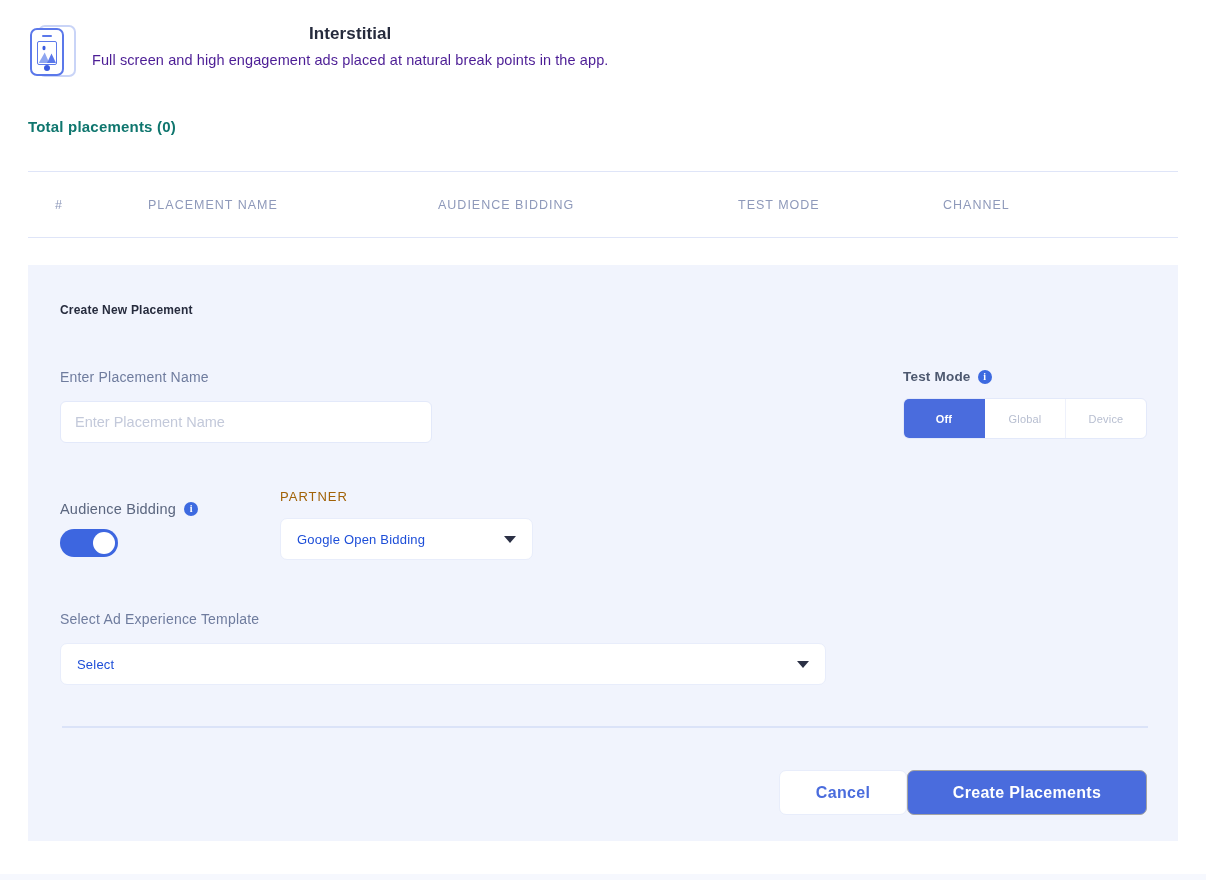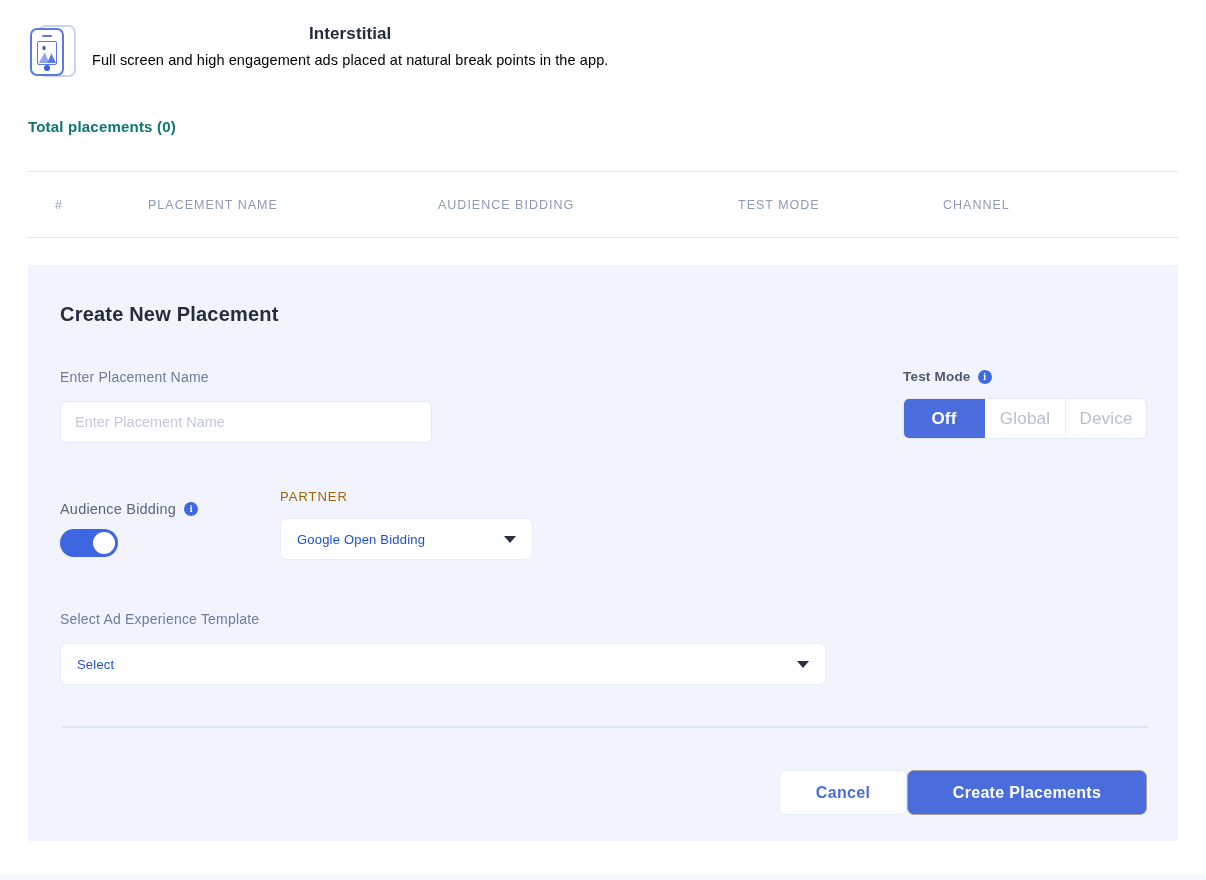--- a/index.html
+++ b/index.html
@@ -100,21 +100,21 @@
     font-size: 17px;
     font-weight: bold;
     color: #262b3d;
     letter-spacing: .1px;
     margin: 0 0 7px 0;
     line-height: 1.2;
     text-align: center;
   }
   .header-desc {
     font-size: 14.5px;
-    color: #000000;
+    color: #4c1d95;
     margin: 0;
     line-height: 1.3;
     letter-spacing: .1px;
   }
 
   
   .total-placements {
     position: absolute;
     left: 28px;
     top: 118px;
@@ -156,21 +156,21 @@
     top: 265px;
     width: 1150px;
     height: 576px;
     background: #f1f4fd;
     box-sizing: border-box;
   }
   .panel-title {
     position: absolute;
     left: 32px;
     top: 38px;
-    font-size: 20px;
+    font-size: 12px;
     font-weight: bold;
     color: #262b3d;
     letter-spacing: .2px;
   }
 
   .field-label {
     font-size: 14px;
     color: #6f7c9e;
     letter-spacing: .2px;
   }
@@ -233,21 +233,21 @@
     background: #ffffff;
     width: 244px;
     height: 41px;
     box-sizing: border-box;
   }
   .segment {
     flex: 1 1 0;
     display: flex;
     align-items: center;
     justify-content: center;
-    font-size: 17px;
+    font-size: 11px;
     color: #b7bed0;
     letter-spacing: .2px;
     border-right: 1px solid #eef1fb;
     box-sizing: border-box;
     cursor: pointer;
     user-select: none;
   }
   .segment:last-child { border-right: none; }
   .segment.active {
     background: #4a6cdd;

